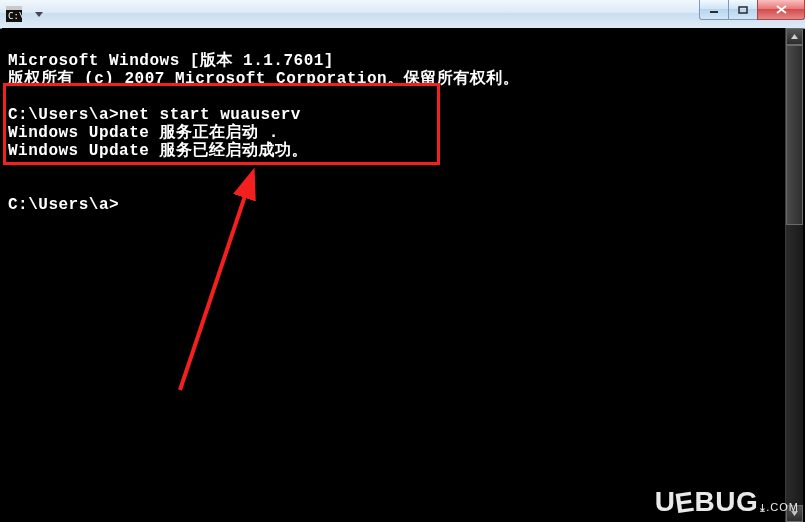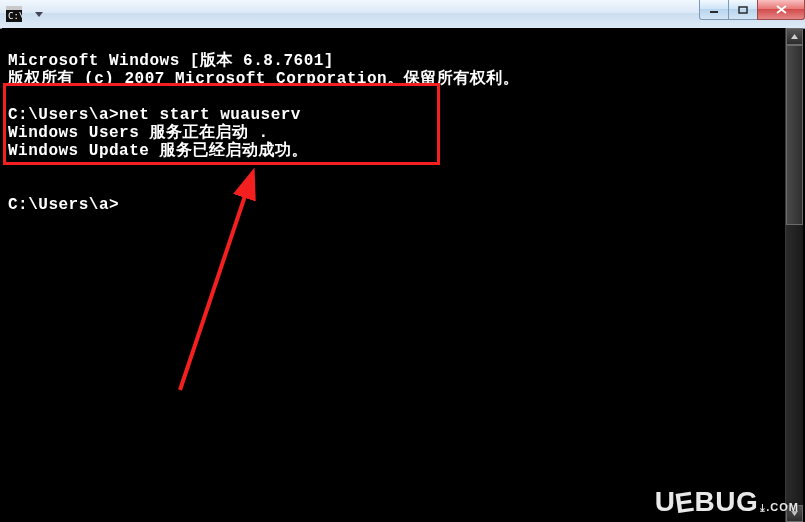--- a/index.html
+++ b/index.html
@@ -169,21 +169,21 @@
     display:inline-block;
     transform: rotate(-8deg) translateY(1px);
   }
   .watermark .wm-icon {
     font-size:10px;
     vertical-align: top;
     margin-left:2px;
   }
   .watermark .wm-small {
     font-size: 11px;
-    font-weight: 700;
+    font-weight: 400;
     margin-left: 1px;
     letter-spacing: 1px;
   }
 </style>
 </head>
 <body>
 
 <div class="window">
 
   <div class="titlebar">
@@ -214,25 +214,25 @@
       <div class="win-btn close">
         <svg width="11" height="9">
             <line x1="1" y1="1" x2="10" y2="8" stroke="#fff" stroke-width="1.8"></line>
             <line x1="10" y1="1" x2="1" y2="8" stroke="#fff" stroke-width="1.8"></line>
           </svg>
       </div>
     </div>
   </div>
 
   <div class="client">
-<pre class="term"><span>Microsoft Windows [版本 6.8.7601]</span>
+<pre class="term"><span>Microsoft Windows [版本 1.1.7601]</span>
 <span>版权所有 (c) 2007 Microsoft Corporation。保留所有权利。</span>
 <span></span>
 <span>C:\Users\a&gt;net start wuauserv</span>
-<span>Windows Users 服务正在启动 .</span>
+<span>Windows Update 服务正在启动 .</span>
 <span>Windows Update 服务已经启动成功。</span>
 <span></span>
 <span></span>
 <span>C:\Users\a&gt;</span></pre>
 
     
     <div class="scroll-track">
       <div class="scroll-btn up">
         <svg width="7" height="5">
             <polygon points="3.5,0 7,5 0,5" fill="#cfcfcf"></polygon>

